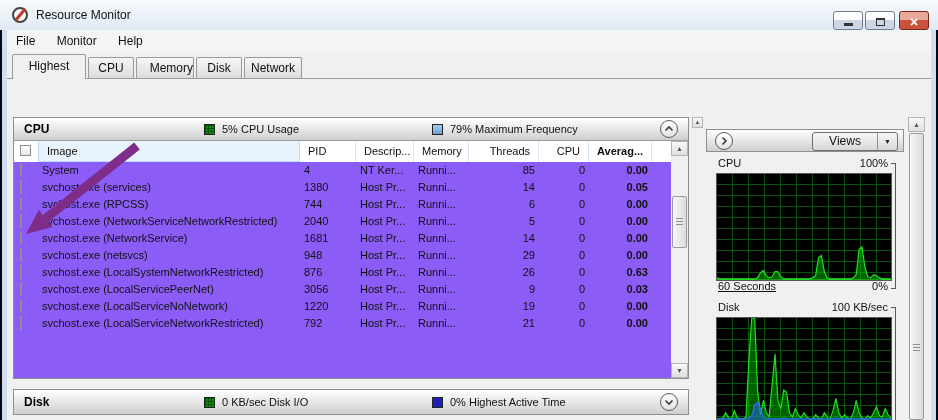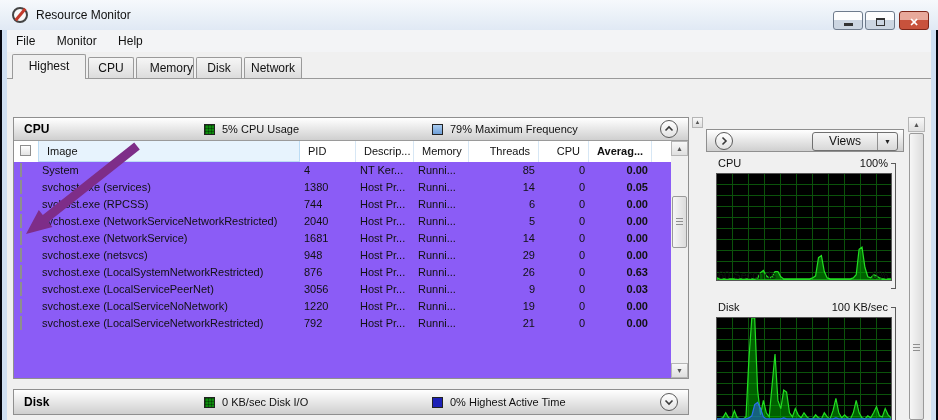--- a/index.html
+++ b/index.html
@@ -296,21 +296,21 @@
         <div class="glabel" style="top:28px;">
           <span>CPU</span>
           <span class="r">100%</span>
         </div>
         <div class="graph" style="top:44px;height:108px;">
           <svg width="174" height="106">
               <polygon points="0,106 0.0,103.9 2.9,104.9 5.8,104.9 8.7,104.9 11.6,104.9 14.5,104.9 17.4,104.9 20.3,104.9 23.2,104.9 26.1,104.9 29.0,104.9 31.9,104.9 34.8,104.9 37.7,104.9 40.6,103.9 43.5,98.6 46.4,96.5 49.3,101.8 52.2,103.9 55.1,102.8 58.0,97.5 60.9,97.5 63.8,102.8 66.7,104.9 69.6,104.9 72.5,104.9 75.4,104.9 78.3,104.9 81.2,104.9 84.1,104.9 87.0,104.9 89.9,104.9 92.8,104.9 95.7,103.9 98.6,101.8 101.5,83.7 104.4,81.6 107.3,97.5 110.2,103.9 113.1,104.9 116.0,104.9 118.9,104.9 121.8,104.9 124.7,104.9 127.6,104.9 130.5,104.9 133.4,104.9 136.3,103.9 139.2,100.7 142.1,75.3 145.0,73.1 147.9,93.3 150.8,102.8 153.7,103.9 156.6,100.7 159.5,101.8 162.4,103.9 165.3,104.9 168.2,104.9 171.1,104.9 174.0,104.9 174,106" fill="rgba(0,175,0,0.55)" stroke="#22dd22" stroke-width="1.2"></polygon>
             </svg>
         </div>
         <div class="bracket" style="right:8px;top:34px;height:126px;"></div>
-        <div class="glabel" style="top:140px;">
+        <div class="glabel" style="top:151px;text-decoration:underline;">
           <span>60 Seconds</span>
           <span class="r">0%</span>
         </div>
 
         <div class="glabel" style="top:172px;">
           <span>Disk</span>
           <span class="r">100 KB/sec</span>
         </div>
         <div class="graph" style="top:188px;height:105px;">
           <svg width="174" height="103">

